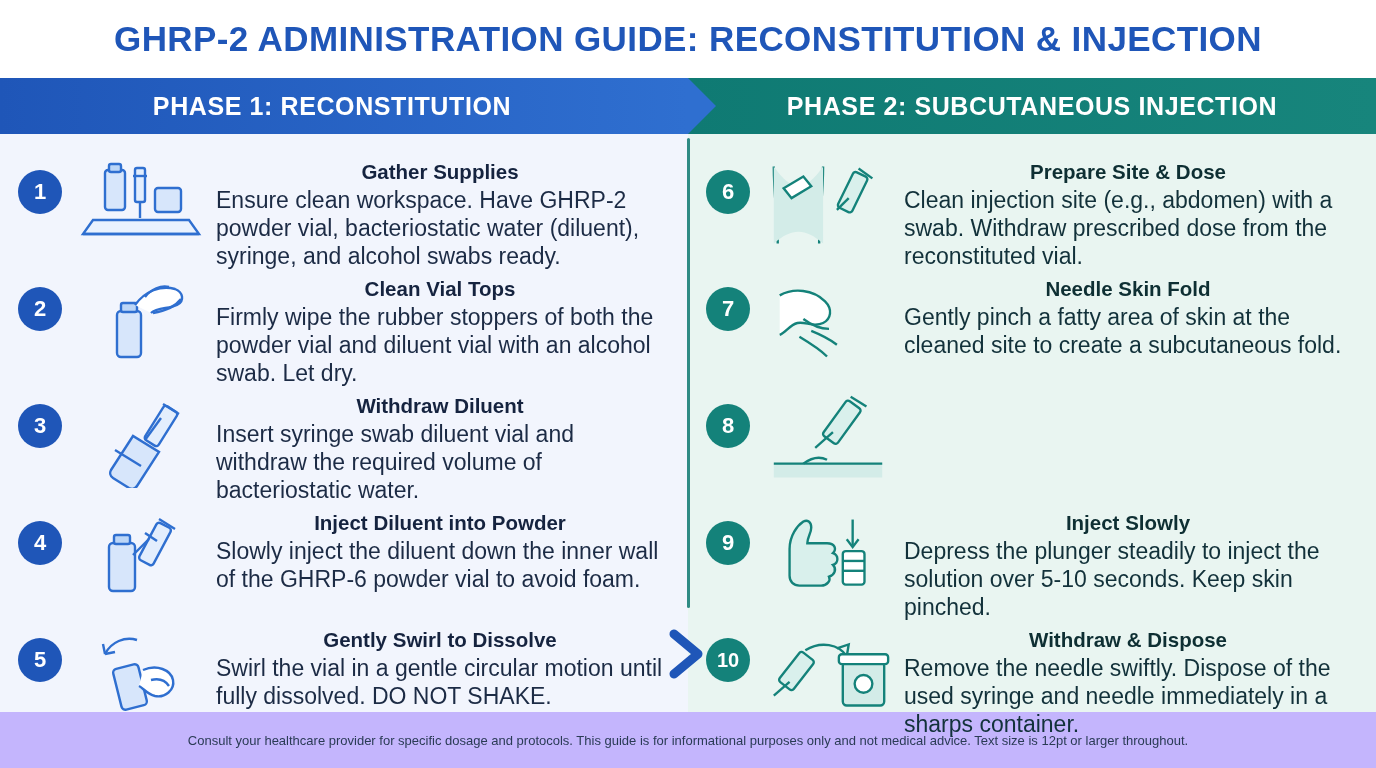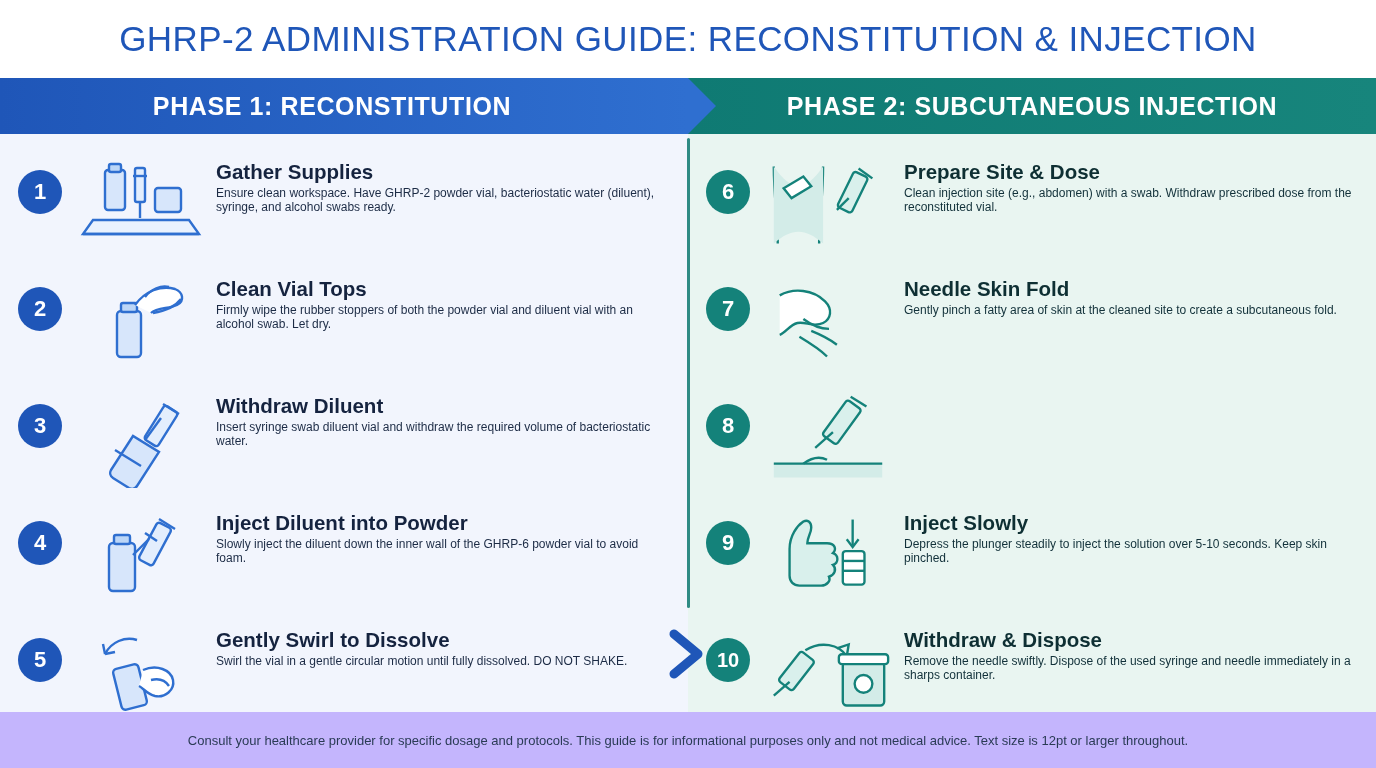--- a/index.html
+++ b/index.html
@@ -24,21 +24,21 @@
   
   .title-bar {
     height: 78px;
     display: flex;
     align-items: center;
     justify-content: center;
     background: #ffffff;
   }
   .main-title {
     font-size: 35px;
-    font-weight: normal;
+    font-weight: bold;
     letter-spacing: 0.4px;
     color: #1f56b8;
     text-transform: uppercase;
     text-align: left;
     white-space: nowrap;
   }
 
   
   .phase-band {
     position: relative;
@@ -145,24 +145,25 @@
     flex: 1 1 auto;
     padding-top: 12px;
     padding-right: 6px;
   }
   .step-title {
     font-size: 20.5px;
     font-weight: bold;
     color: #15233f;
     line-height: 1.15;
     margin-bottom: 2px;
+    text-align: center;
   }
   .col-right .step-title { color: #0e2f33; }
   .step-desc {
-    font-size: 12px;
+    font-size: 23px;
     line-height: 1.22;
     color: #1c2b45;
   }
   .col-right .step-desc { color: #12313a; }
 
   
   .flow-arrow {
     position: absolute;
     left: 662px;
     top: 492px;

